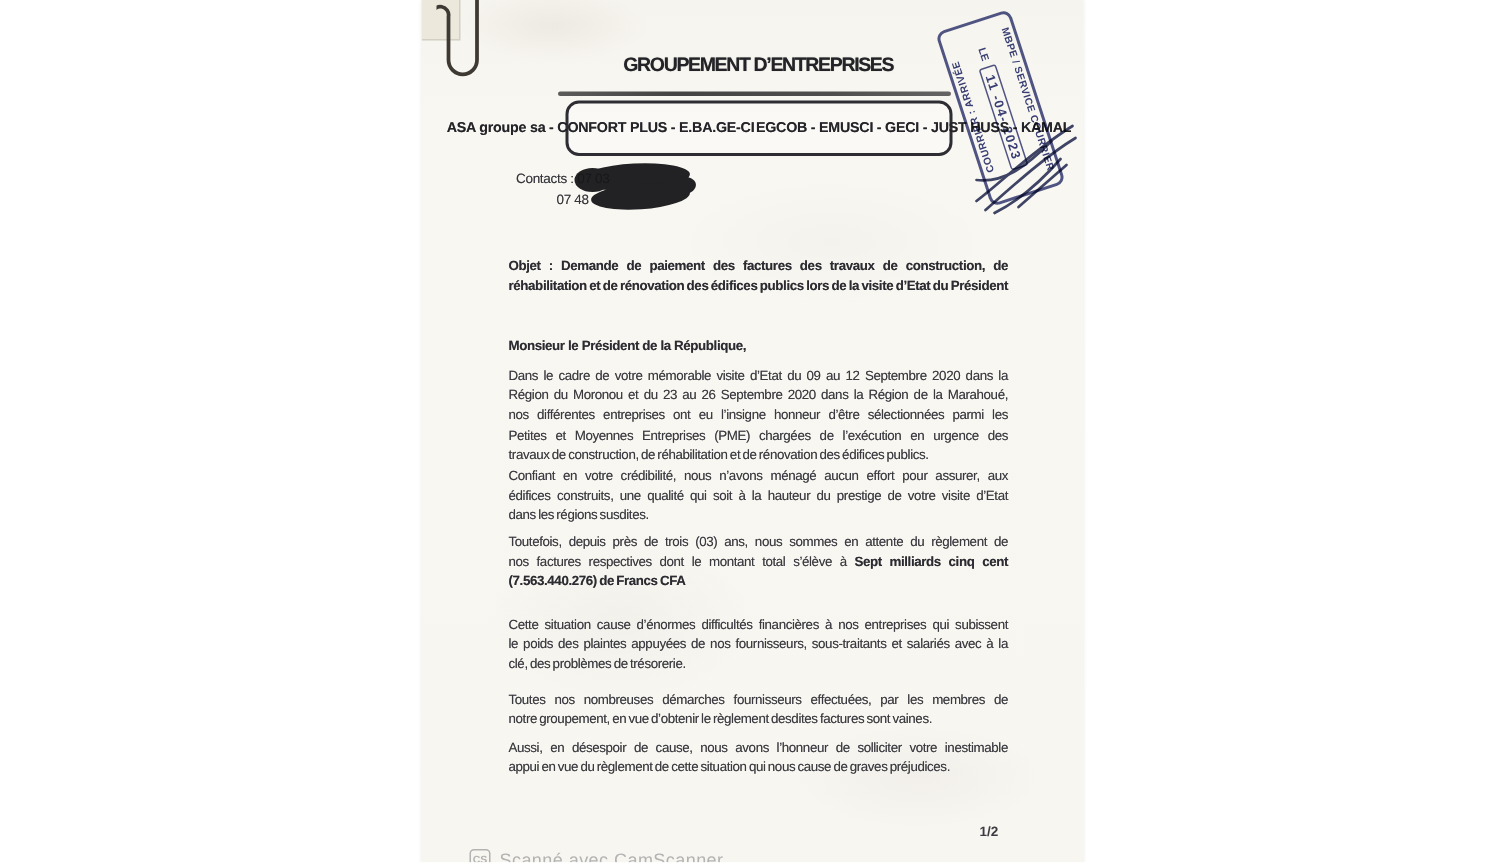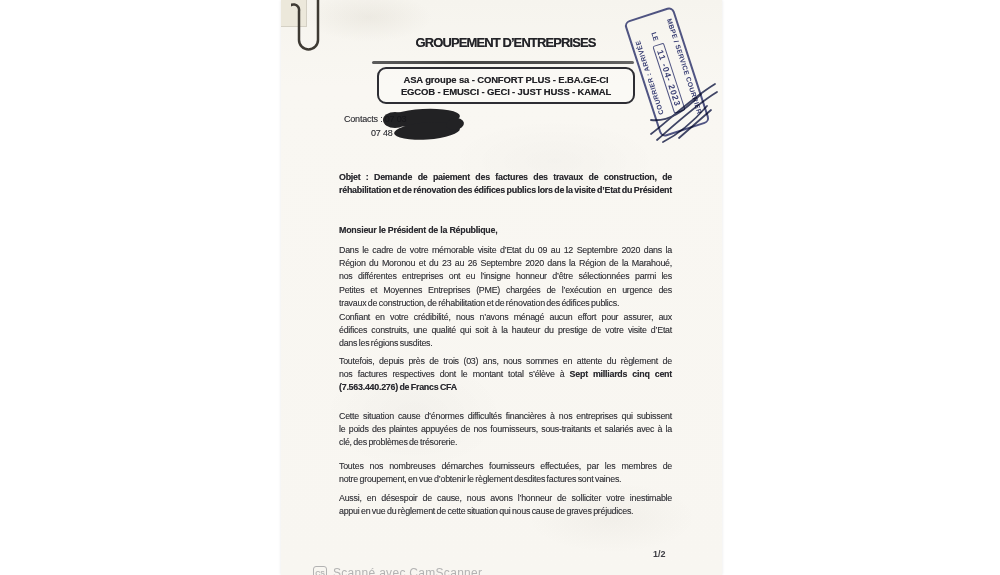--- a/index.html
+++ b/index.html
@@ -29,21 +29,21 @@
     color:#232328; text-shadow:0 0 0.5px rgba(40,40,40,0.6);
   }
   .title-rule {
     position:absolute; left:91px; top:61px; width:262px; height:3px;
     background:linear-gradient(90deg, #4a4a4a, #303030 30%, #3c3c3c 70%, #555);
     border-radius:2px; opacity:0.9;
   }
   .companies-box {
     position:absolute; left:96px; top:67px; width:254px; height:33px;
     border:2.5px solid #2d2d33; border-radius:9px;
-    display:flex; flex-direction:column; align-items:center; justify-content:center;
+    display:flex; align-items:center; justify-content:center;
     gap:1px; background:rgba(255,255,255,0.25);
   }
   .companies-line {
     font-size:9.5px; font-weight:700; color:#232328; letter-spacing:-0.15px;
     white-space:nowrap; line-height:11.5px; text-shadow:0 0 0.4px rgba(40,40,40,0.55);
   }
   
   .stamp {
     position:absolute; left:325px; top:46px; width:122px; height:52px;
     transform:rotate(72deg);

